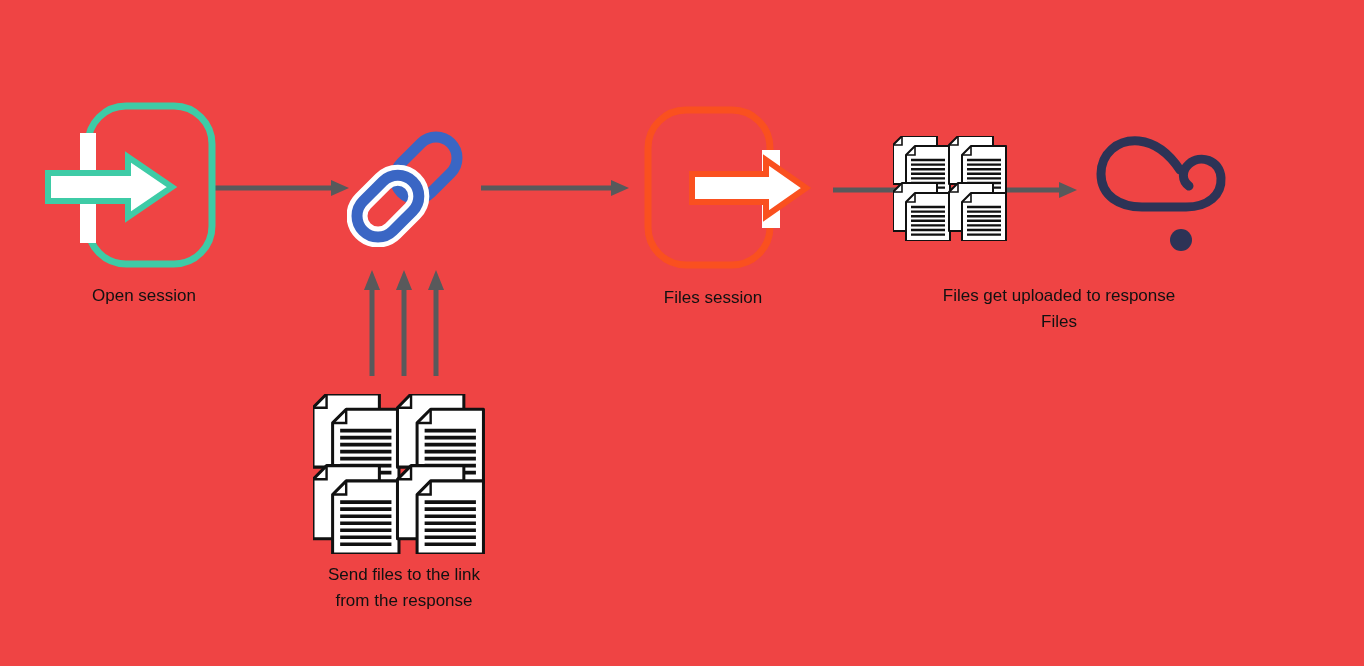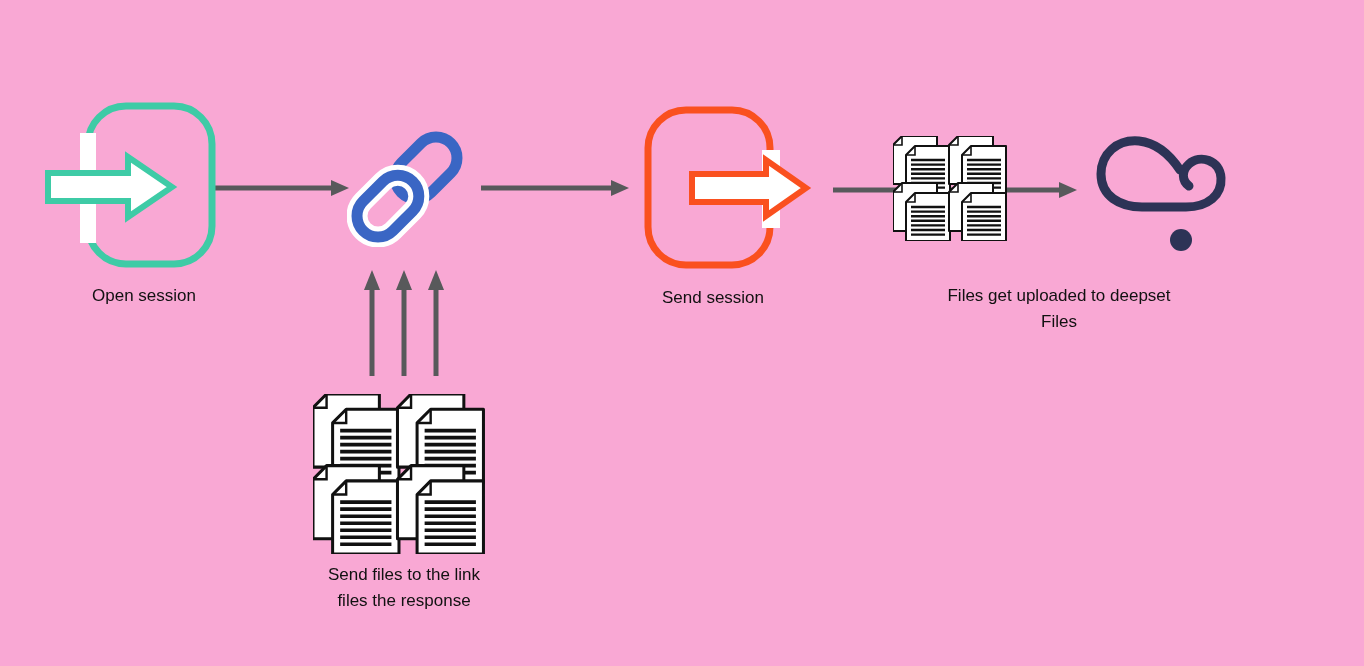--- a/index.html
+++ b/index.html
@@ -1,20 +1,20 @@
 <!DOCTYPE html>
 <html><head>
 <meta charset="utf-8">
 <style>
   html, body { margin: 0; padding: 0; background: #ffffff; }
   #canvas {
     position: relative;
     width: 1364px;
     height: 666px;
-    background: #f9a8d4;
+    background: #ef4444;
     font-family: "Liberation Sans", "DejaVu Sans", sans-serif;
     color: #111111;
     overflow: hidden;
   }
   .abs { position: absolute; }
   .caption {
     position: absolute;
     font-size: 17px;
     line-height: 26px;
     text-align: center;
@@ -89,36 +89,36 @@
       <rect x="-62" y="-21" width="70" height="42" rx="21" fill="none" stroke="#ffffff" stroke-width="21"></rect>
       <rect x="-62" y="-21" width="70" height="42" rx="21" fill="none" stroke="#3A66C4" stroke-width="11"></rect>
     </g>
   </svg>
 
   <svg class="abs" style="left:644px; top:103px;" width="176" height="170" viewBox="0 0 176 170">
     <rect x="4" y="7" width="122" height="155" rx="38" fill="none" stroke="#FA501F" stroke-width="7"></rect>
     <rect x="118" y="47" width="18" height="78" fill="#ffffff"></rect>
     <polygon points="48,71 122,71 122,57 162,85 122,113 122,99 48,99" fill="#ffffff" stroke="#FA501F" stroke-width="6" stroke-linejoin="miter"></polygon>
   </svg>
-  <div class="caption" style="left:613px; top:285px; width:200px;">Send session</div>
+  <div class="caption" style="left:613px; top:285px; width:200px;">Files session</div>
 
   <svg class="abs" style="left:893px; top:136px;" width="118" height="105" viewBox="0 0 118 105">
     <use href="#doc-stack"></use>
   </svg>
   <div class="caption" style="left:909px; top:283px; width:300px;">
-    <div>Files get uploaded to deepset</div>
+    <div>Files get uploaded to response</div>
     <div>Files</div>
   </div>
 
   <svg class="abs" style="left:1096px; top:130px;" width="144" height="130" viewBox="0 0 144 130">
     <path d="M84 40 C76 28 62 13 43 11 C21 9 5 24 5 44 C5 66 24 77 46 77 L90 77 C112 77 126 65 125 48 C124 30 104 24 93 34 C85 41 86 51 93 56" fill="none" stroke="#2D3356" stroke-width="9" stroke-linecap="round"></path>
     <circle cx="85" cy="110" r="11" fill="#2D3356"></circle>
   </svg>
 
   <svg class="abs" style="left:313px; top:394px;" width="178" height="160" viewBox="0 0 118 105" preserveAspectRatio="none">
     <use href="#doc-stack"></use>
   </svg>
   <div class="caption" style="left:304px; top:562px; width:200px;">
     <div>Send files to the link</div>
-    <div>files the response</div>
+    <div>from the response</div>
   </div>
 
 </div>
 
 </body></html>

